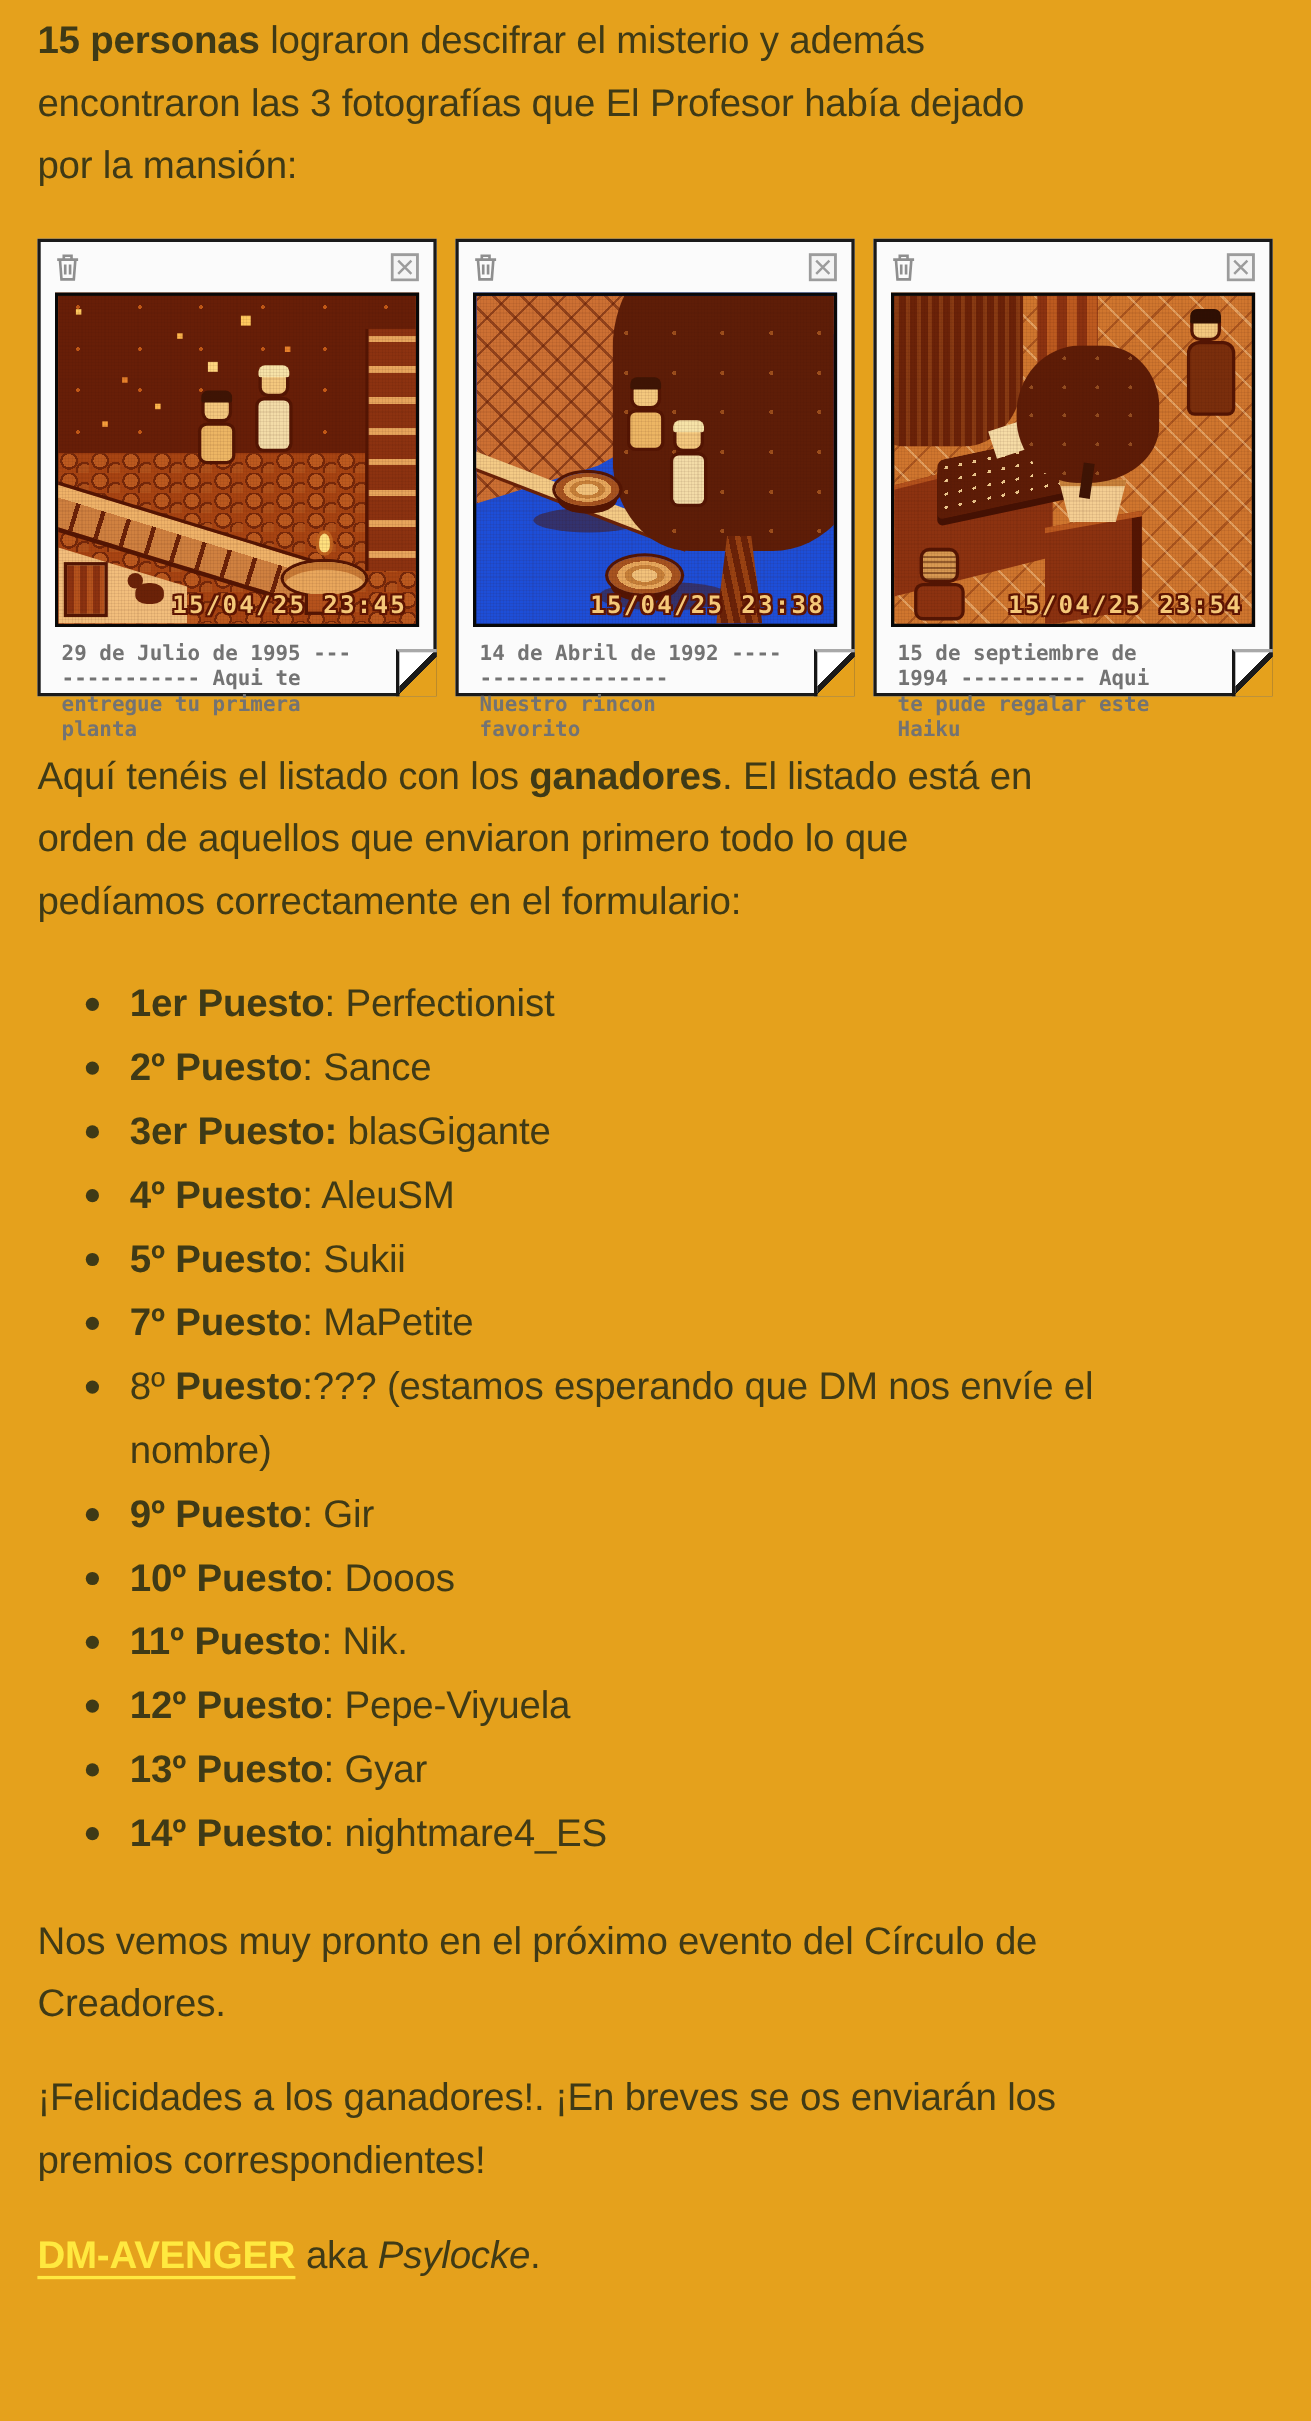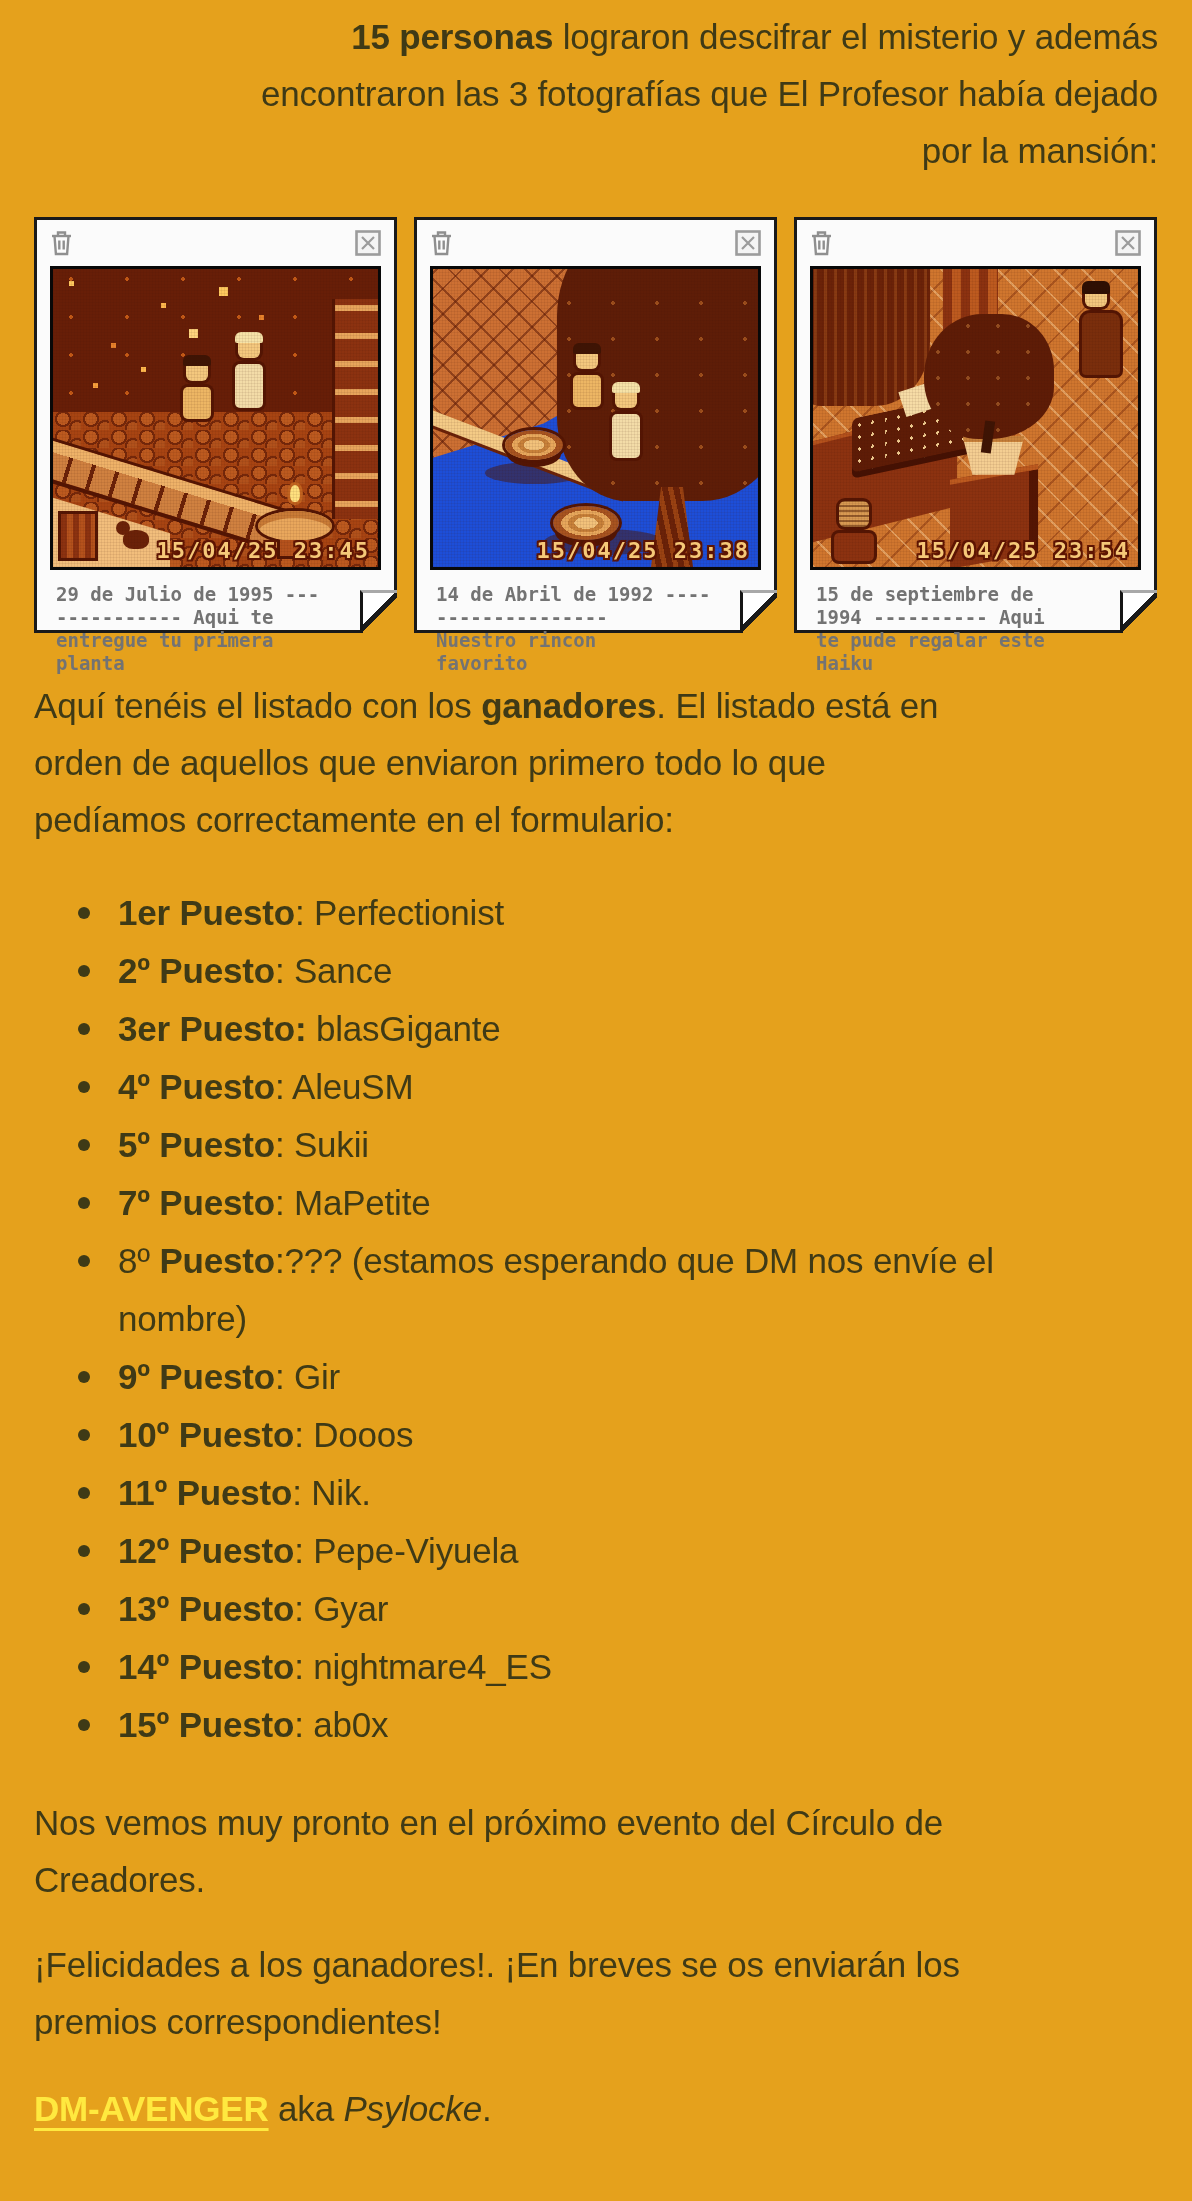--- a/index.html
+++ b/index.html
@@ -12,21 +12,21 @@
     overflow:hidden;
   }
   .page { width:1192px; padding:8px 34px 10px; }
 
   
   .para {
     font-size:35px; line-height:57px;
     white-space:pre-line; letter-spacing:-0.2px;
   }
   .para strong { font-weight:bold; }
-  .intro   { margin-bottom:38px;text-align:right; }
+  .intro   { margin-bottom:38px; }
   .winners-intro { margin-bottom:36px; }
   .congrats { margin-bottom:30px; }
   .farewell { margin-bottom:28px; }
   .signature a {
     color:#FFE93F; font-weight:bold;
     text-decoration:underline; text-decoration-thickness:3px; text-underline-offset:7px;
   }
   .signature em { font-style:italic; }
 
   
@@ -376,21 +376,20 @@
     <li><span></span><strong>5º Puesto</strong><span>: Sukii</span></li>
     <li><span></span><strong>7º Puesto</strong><span>: MaPetite</span></li>
     <li><span>8º </span><strong>Puesto</strong><span>:??? (estamos esperando que DM nos envíe el
 nombre)</span></li>
     <li><span></span><strong>9º Puesto</strong><span>: Gir</span></li>
     <li><span></span><strong>10º Puesto</strong><span>: Dooos</span></li>
     <li><span></span><strong>11º Puesto</strong><span>: Nik.</span></li>
     <li><span></span><strong>12º Puesto</strong><span>: Pepe-Viyuela</span></li>
     <li><span></span><strong>13º Puesto</strong><span>: Gyar</span></li>
     <li><span></span><strong>14º Puesto</strong><span>: nightmare4_ES</span></li>
-    <li><span></span><strong>15º Puesto</strong><span>: ab0x</span></li>
   </ul>
 
   <p class="para farewell">Nos vemos muy pronto en el próximo evento del Círculo de
 Creadores.</p>
 
   <p class="para congrats">¡Felicidades a los ganadores!. ¡En breves se os enviarán los
 premios correspondientes!</p>
 
   <p class="para signature"><a href="#">DM-AVENGER</a><span> aka </span><em>Psylocke</em><span>.</span></p>
 

